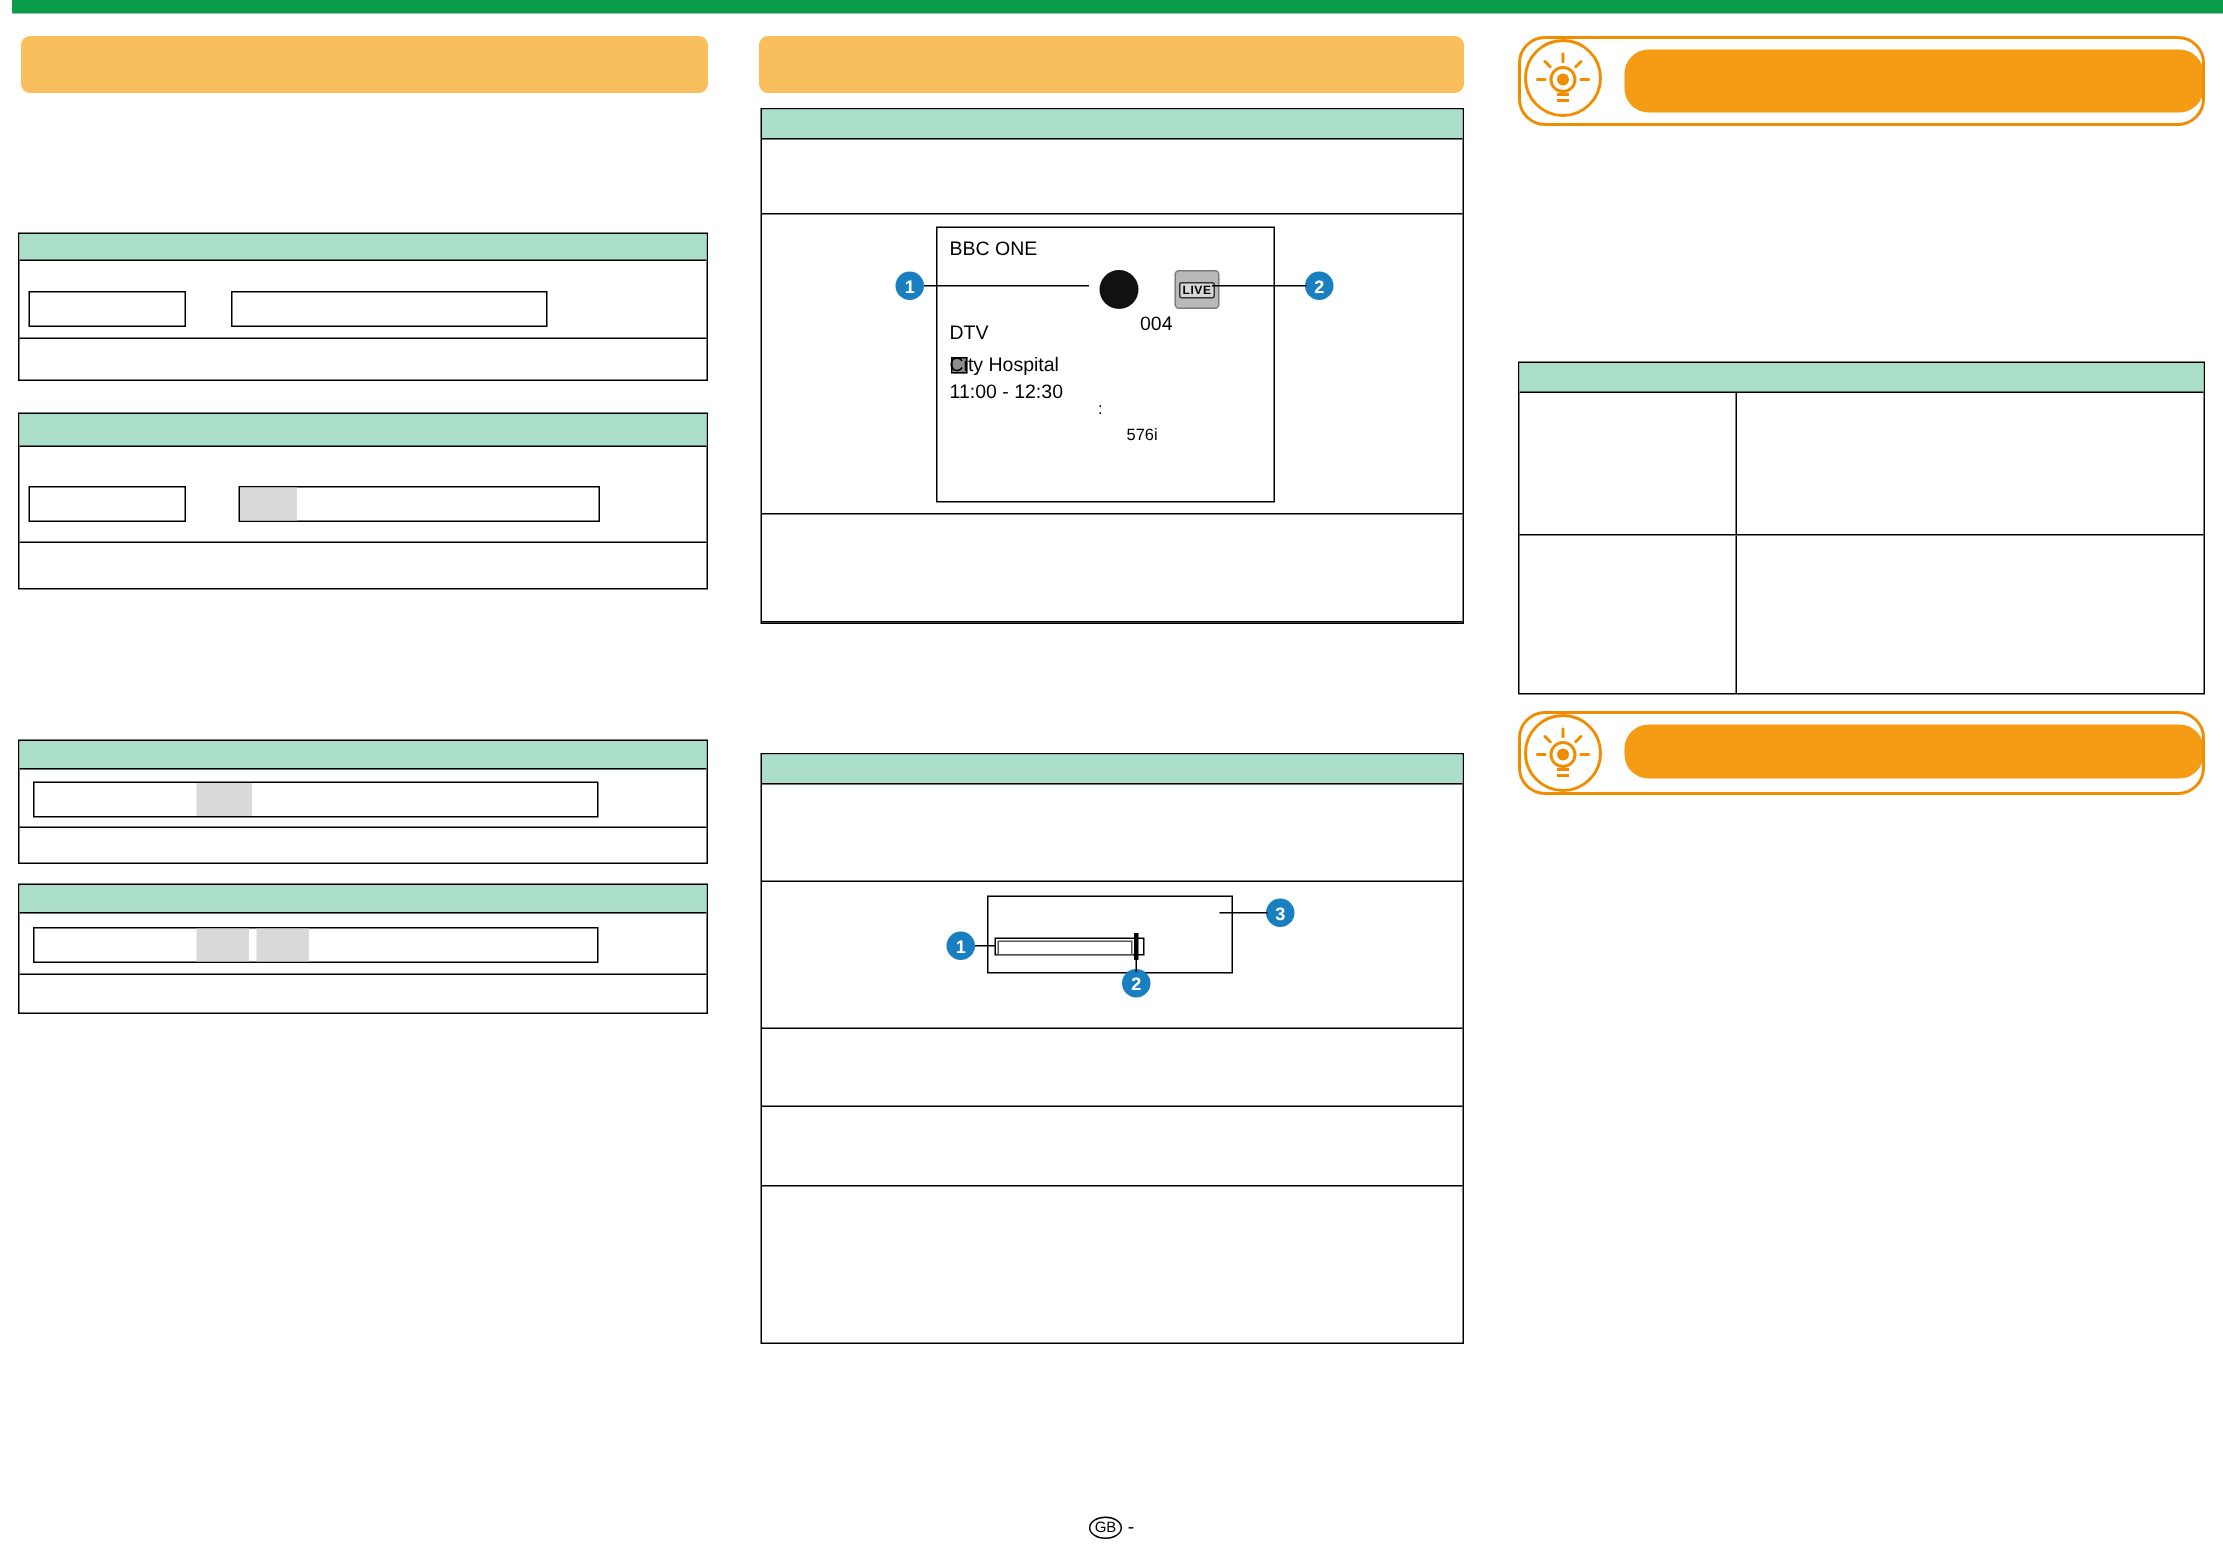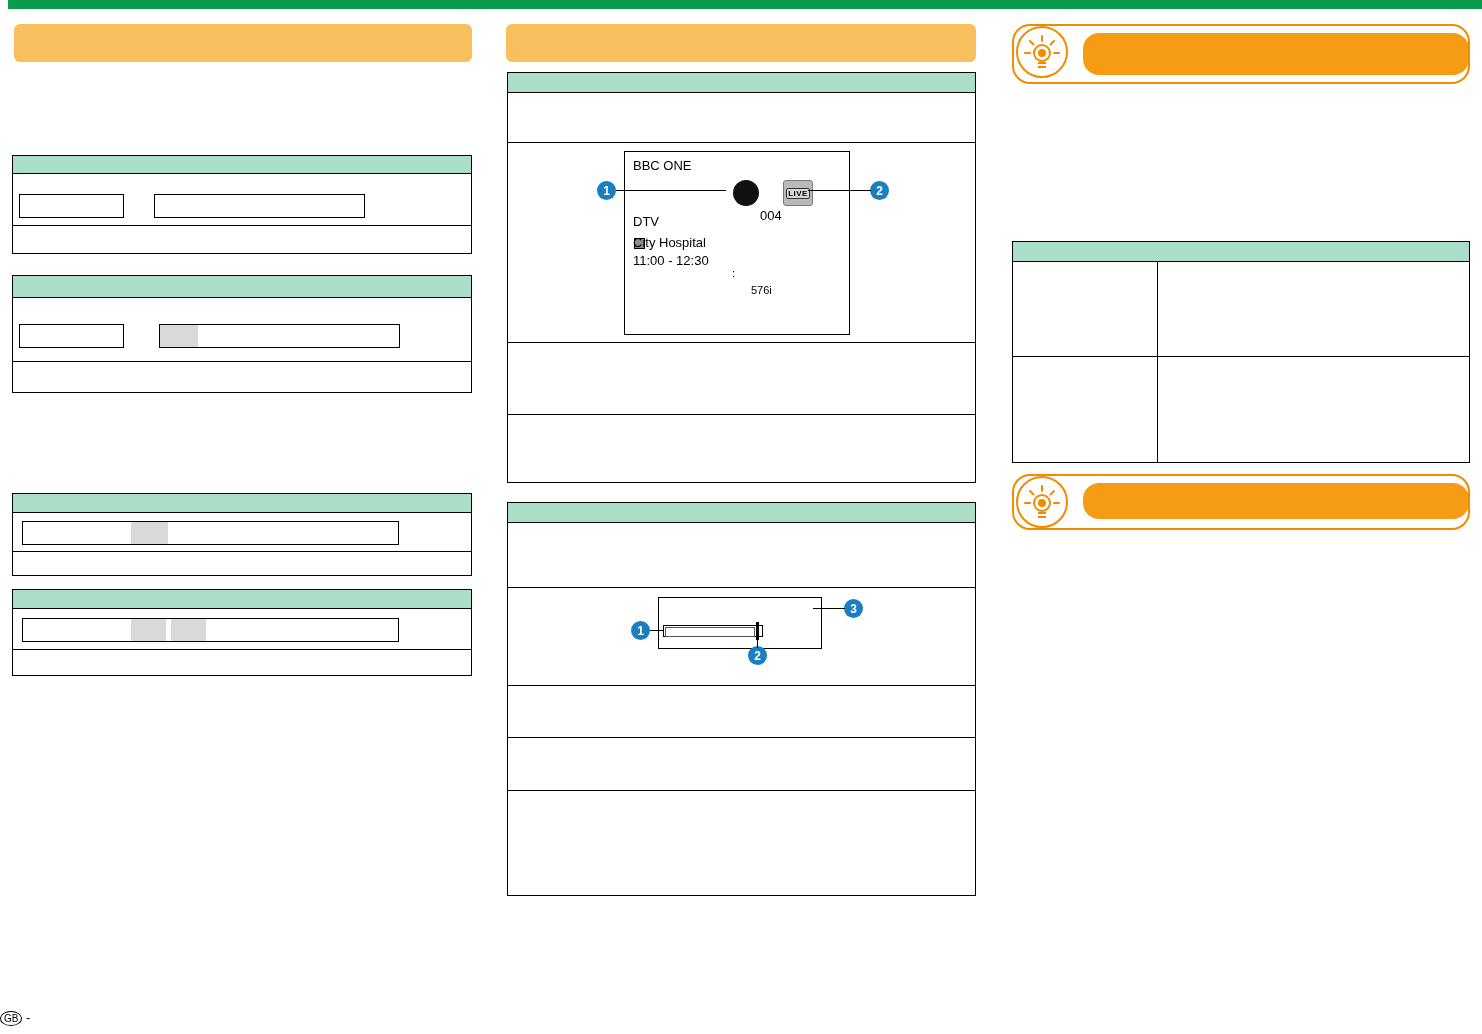--- a/index.html
+++ b/index.html
@@ -155,20 +155,21 @@
   }
   .progmark {
     position: absolute;
     background: #000;
   }
   .footer {
     position: absolute;
     left: 0;
     top: 1010px;
     width: 1482px;
+    text-align: center;
     font-size: 13px;
   }
   .gb {
     display: inline-block;
     border: 1px solid #000;
     border-radius: 50%;
     padding: 0px 3px;
     font-size: 10px;
     line-height: 13px;
     vertical-align: middle;
@@ -239,21 +240,21 @@
         <div class="progfill" style="left:148px; top:0; width:35px;"></div>
       </div>
     </div>
     <div class="row" style="height:25px;"></div>
   </div>
 
   <div class="orange-head" style="left:506px; top:24px; width:470px; height:38px;">
     <span style="position:absolute; left:14px; top:10px; font-size:15px;"></span>
   </div>
 
-  <div class="tbl" style="left:507px; top:72px; width:469px; height:411px;">
+  <div class="tbl" style="left:507px; top:72px; width:469px; height:344px;">
     <div class="row hdr" style="height:20px;">
       <span style="position:absolute; left:6px; top:3px; font-size:12px;"></span>
     </div>
     <div class="row" style="height:50px;"></div>
 
     <div class="row" style="height:200px;">
       <div class="tv" style="left:116px; top:8px; width:226px; height:184px;">
         <span class="tv-label" style="left:8px; top:6px;">BBC ONE</span>
         <div class="blackdot" style="left:108px; top:28px;"></div>
         <div class="livebox" style="left:158px; top:28px;">

